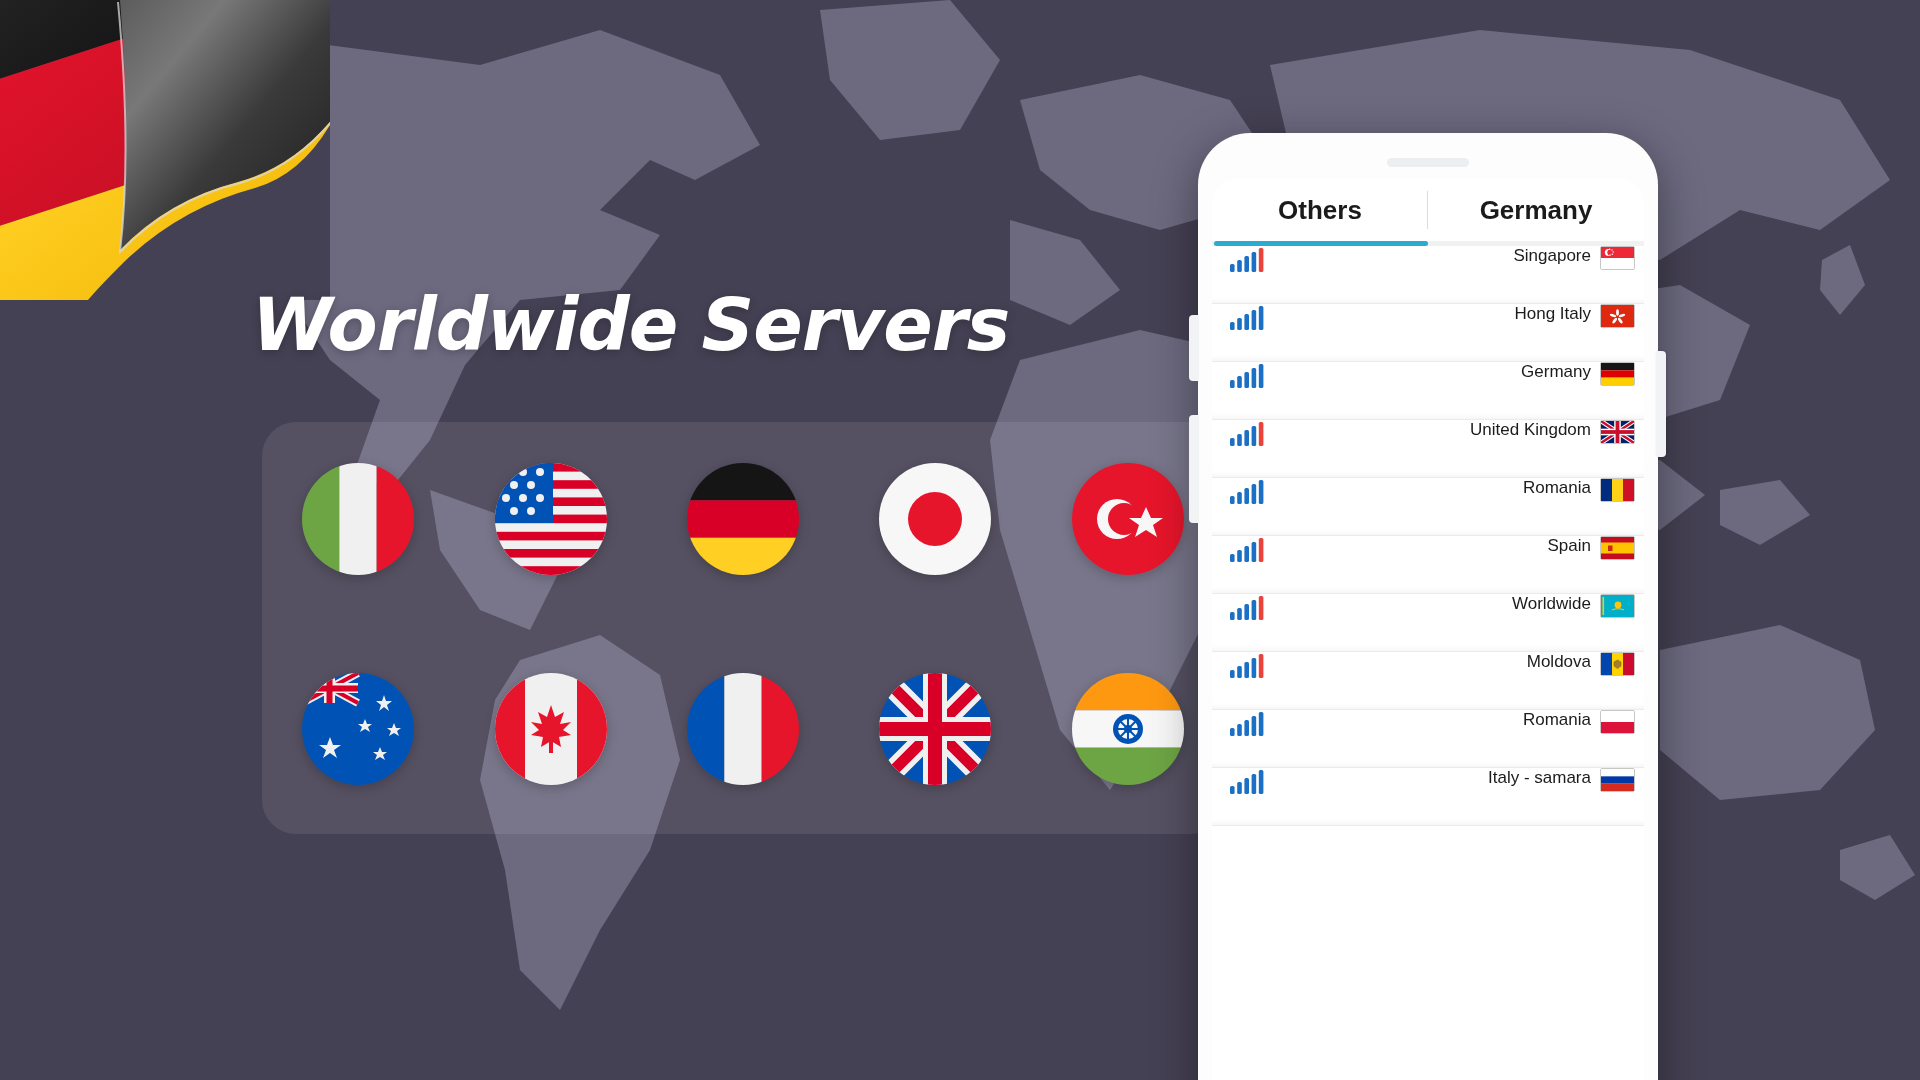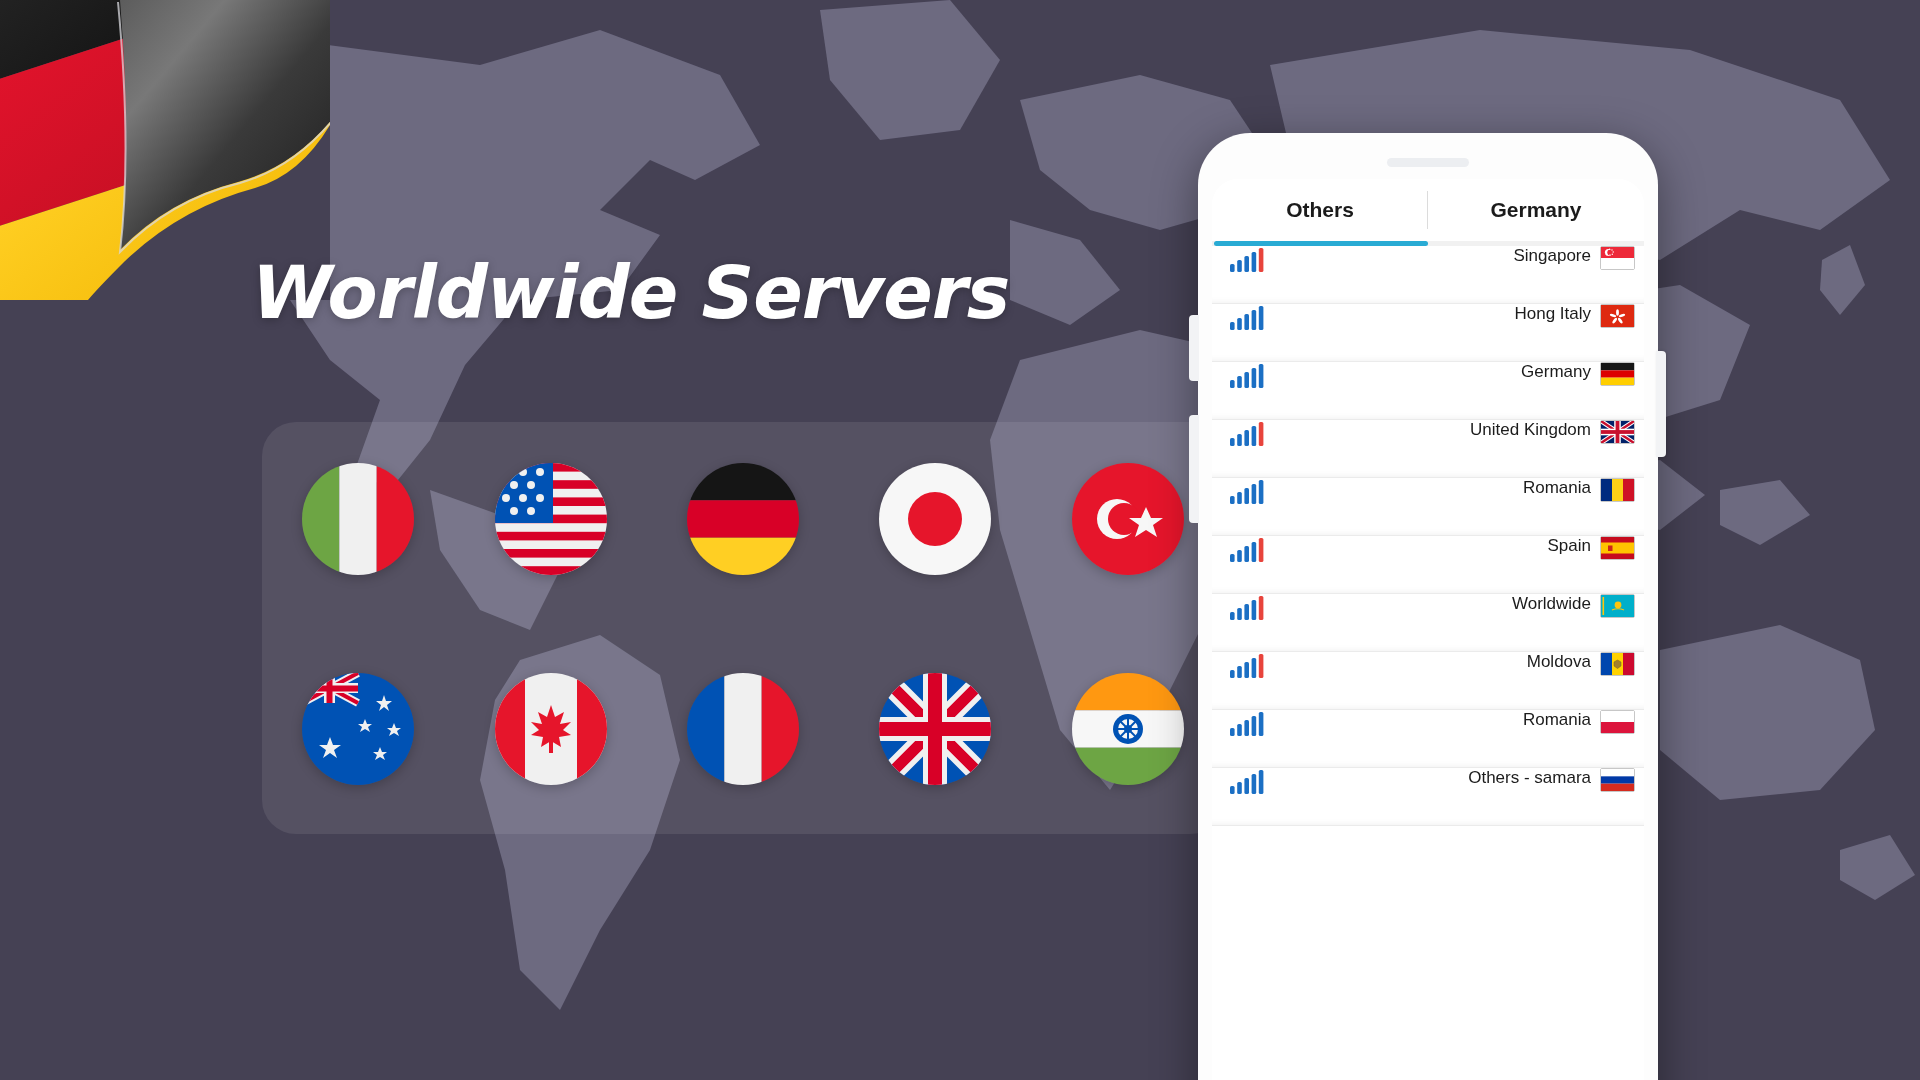--- a/index.html
+++ b/index.html
@@ -19,21 +19,21 @@
   .peel .flagback{position:absolute;left:-80px;top:-100px;width:420px;height:420px;
     transform:rotate(-18deg);}
   .peel .fb-row{width:100%;height:33.34%;}
   .peel .fb-black{background:linear-gradient(160deg,#2c2c2c,#111);}
   .peel .fb-red{background:linear-gradient(160deg,#e3132c,#c10f22);}
   .peel .fb-gold{background:linear-gradient(160deg,#ffcf23,#f0b400);}
   .peel .pagecut{position:absolute;left:0;top:0;width:330px;height:300px;}
 
   
   .headline{
-    position:absolute;left:252px;top:256px;
+    position:absolute;left:252px;top:288px;
     font-size:73px;line-height:1;font-weight:bold;font-style:italic;
     color:#ffffff;letter-spacing:-1px;
     font-family:"DejaVu Sans","Liberation Sans",sans-serif;
     text-shadow:0 2px 10px rgba(0,0,0,.25);
     white-space:nowrap;
   }
 
   
   .flag-panel{
     position:absolute;left:262px;top:422px;width:962px;height:412px;
@@ -68,21 +68,21 @@
     background:#f2f3f5;border-radius:4px 0 0 4px;}
 
   .screen{
     position:absolute;left:14px;top:46px;width:432px;height:964px;
     background:#ffffff;border-radius:26px 26px 0 0;overflow:hidden;
   }
 
   
   .tabbar{position:relative;height:62px;display:flex;background:#fff;}
   .tab{flex:1;display:flex;align-items:center;justify-content:center;
-    font-size:21px;font-weight:bold;color:#1b1b1b;position:relative;}
+    font-size:26px;font-weight:bold;color:#1b1b1b;position:relative;}
   .tab .divider{position:absolute;right:0;top:12px;height:38px;width:1px;background:#dcdcdc;}
   .tab-track{position:relative;height:5px;background:#f1f1f1;}
   .tab-ind{position:absolute;left:2px;top:0;width:214px;height:5px;border-radius:3px;background:#29abd4;}
 
   
   .srv-list{position:relative;height:897px;overflow:hidden;}
   .srv-row{
     position:relative;height:57px;display:flex;align-items:flex-start;
     padding:0 9px 0 17px;background:#fff;
     border-bottom:1px solid #ebebeb;
@@ -528,21 +528,21 @@
           <div class="srv-row">
             <span>
               <svg class="sig" viewBox="0 0 42 26" aria-hidden="true">
                 <rect x="1" y="18" width="4.6" height="8" rx="1.6" fill="#1b6fc4"></rect>
                 <rect x="8.2" y="14" width="4.6" height="12" rx="1.6" fill="#1b6fc4"></rect>
                 <rect x="15.399999999999999" y="10" width="4.6" height="16" rx="1.6" fill="#1b6fc4"></rect>
                 <rect x="22.599999999999998" y="6" width="4.6" height="20" rx="1.6" fill="#1b6fc4"></rect>
                 <rect x="29.799999999999997" y="2" width="4.6" height="24" rx="1.6" fill="#1b6fc4"></rect>
               </svg>
             </span>
-            <span class="label">Others - samara</span>
+            <span class="label">Italy - samara</span>
             <span class="mini-flag">
               <svg viewBox="0 0 33 22">
                 <rect y="0" width="33" height="7.34" fill="#fff"></rect>
                 <rect y="7.34" width="33" height="7.33" fill="#0039a6"></rect>
                 <rect y="14.67" width="33" height="7.33" fill="#d52b1e"></rect>
               </svg>
             </span>
           </div>
         </div>
 

